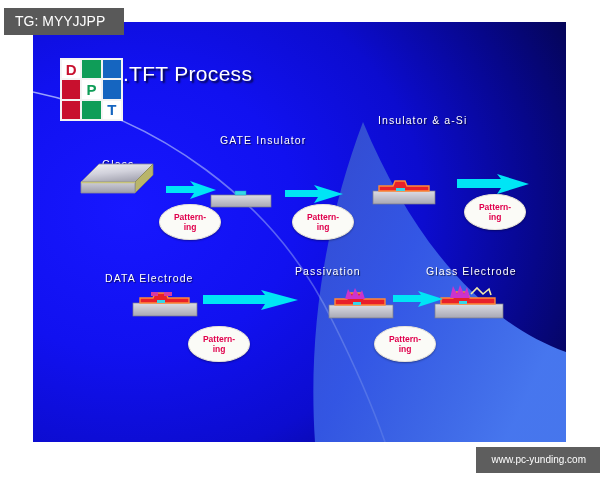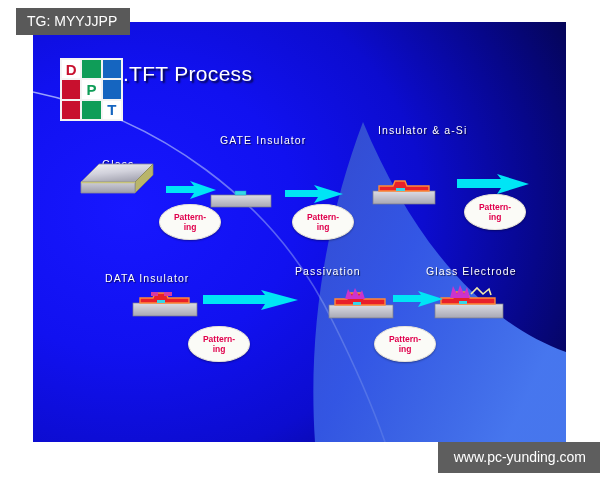--- a/index.html
+++ b/index.html
@@ -91,33 +91,33 @@
   }
 
   
   .arrow{position:absolute;z-index:5;}
 
   
   .stack{position:absolute;z-index:5;}
 
   
   #tg-tag{
-    position:absolute; left:16px; top:8px;
+    position:absolute; left:4px; top:8px;
     background:#595959;
     color:#ffffff;
     font-size:14px;
-    padding:5px 13px 6px 11px;
+    padding:5px 19px 6px 11px;
     z-index:20;
     white-space:nowrap;
   }
   #site-tag{
     position:absolute; right:0px; bottom:7px;
     background:#5e5e5e;
     color:#ffffff;
-    font-size:14px;
+    font-size:10px;
     padding:7px 14px 8px 16px;
     z-index:20;
     white-space:nowrap;
   }
 </style>
 </head>
 <body>
 
 <div id="slide">
 
@@ -151,22 +151,22 @@
     <div class="cell s-red"></div>
     <div class="cell l-green">P</div>
     <div class="cell s-blue"></div>
     <div class="cell s-red"></div>
     <div class="cell s-green"></div>
     <div class="cell l-blue">T</div>
   </div>
 
   <div class="stage-label" style="left:69px;  top:112px;margin-top:24px;">Glass</div>
   <div class="stage-label" style="left:187px; top:112px;">GATE Insulator</div>
-  <div class="stage-label" style="left:345px; top:102px;">Insulator &amp; a-Si</div>
-  <div class="stage-label" style="left:72px;  top:250px;">DATA Insulator</div>
+  <div class="stage-label" style="left:345px; top:92px;">Insulator &amp; a-Si</div>
+  <div class="stage-label" style="left:72px;  top:250px;">DATA Electrode</div>
   <div class="stage-label" style="left:262px; top:243px;">Passivation</div>
   <div class="stage-label" style="left:393px; top:243px;">Glass Electrode</div>
 
   <svg class="stack" style="left:46px; top:140px;" width="78" height="48" viewBox="0 0 78 48">
     <defs>
       <linearGradient id="gTop" x1="0" y1="0" x2="0.4" y2="1">
         <stop offset="0%" stop-color="#f2f2f5"></stop>
         <stop offset="55%" stop-color="#d2d2dc"></stop>
         <stop offset="100%" stop-color="#a9a9b6"></stop>
       </linearGradient>

